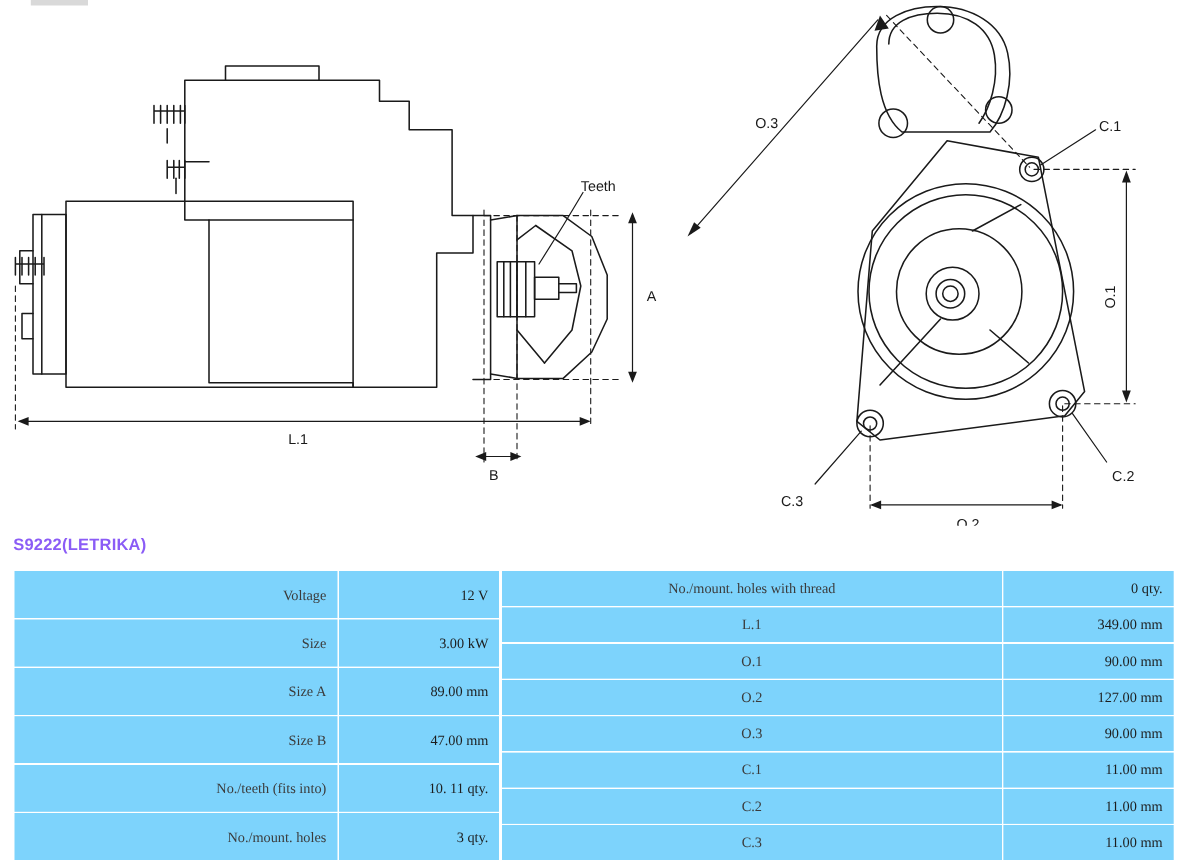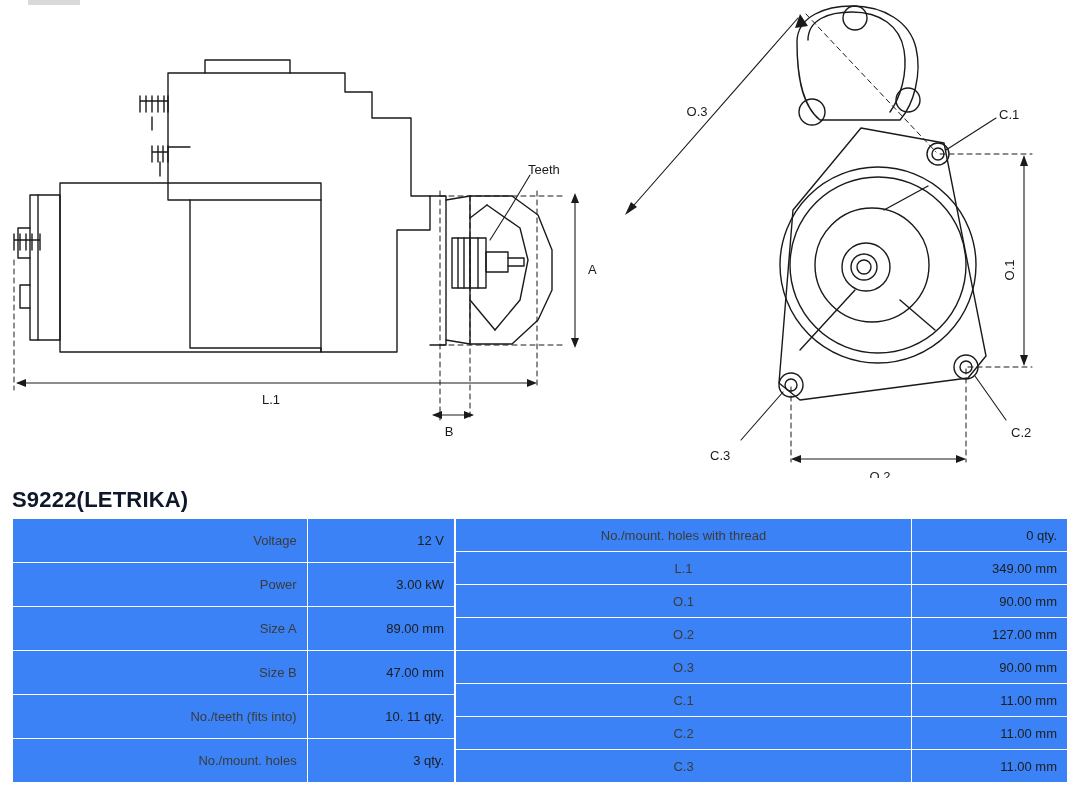--- a/index.html
+++ b/index.html
@@ -27,23 +27,23 @@
     font-family: "Liberation Sans", sans-serif;
     font-size: 13px;
     fill: #1a1a1a;
   }
 
   
   #product-title {
     position: absolute;
     left: 12px;
     top: 487px;
-    font-size: 22px;
+    font-size: 15px;
     font-weight: bold;
-    color: #0f172a;
+    color: #8b5cf6;
     letter-spacing: 0.2px;
     text-align: center;
   }
 
   
   #specs {
     position: absolute;
     left: 12px;
     top: 518px;
     width: 1056px;
@@ -51,27 +51,28 @@
     gap: 0px;
   }
   table.spec {
     border-collapse: collapse;
     table-layout: fixed;
   }
   table.spec.left  { width: 444px; }
   table.spec.right { width: 612px; }
   table.spec td {
     border: 1px solid #ffffff;
-    background: #3b82f6;
+    background: #7dd3fc;
     height: 33px;
     padding: 0 10px;
     font-size: 13px;
     color: #3b3b3b;
     white-space: nowrap;
     overflow: hidden;
+    font-family: Liberation Serif, serif;
   }
   table.spec td.k { text-align: right; }
   table.spec td.v { text-align: right; color: #1d1d1d; }
   table.spec.left  td.k { width: 288px; }
   table.spec.left  td.v { width: 144px; }
   table.spec.right td.k { width: 456px; text-align: center; }
   table.spec.right td.v { width: 156px; }
 
   
   #top-artifact {
@@ -252,21 +253,21 @@
   <div id="product-title">S9222(LETRIKA)</div>
 
   <div id="specs">
     <table class="spec left">
       <tbody>
         <tr>
           <td class="k">Voltage</td>
           <td class="v">12 V</td>
         </tr>
         <tr>
-          <td class="k">Power</td>
+          <td class="k">Size</td>
           <td class="v">3.00 kW</td>
         </tr>
         <tr>
           <td class="k">Size A</td>
           <td class="v">89.00 mm</td>
         </tr>
         <tr>
           <td class="k">Size B</td>
           <td class="v">47.00 mm</td>
         </tr>

